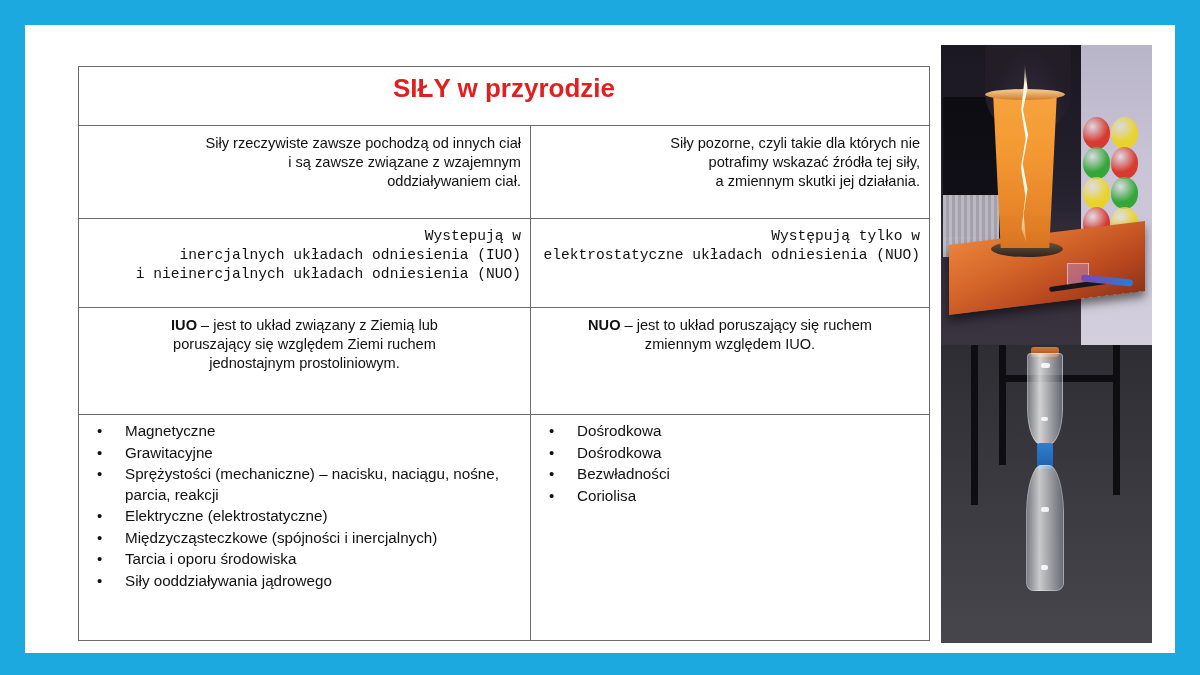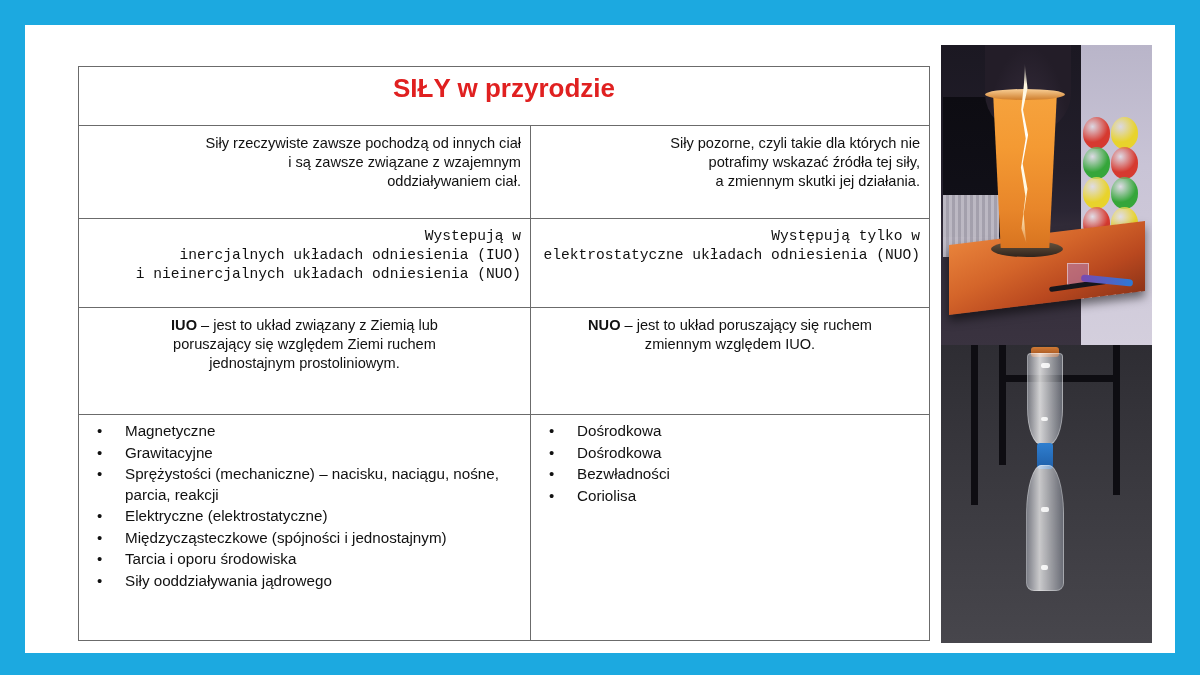--- a/index.html
+++ b/index.html
@@ -300,21 +300,21 @@
           </td>
         </tr>
 
         <tr>
           <td class="row-list">
             <ul class="force-list" id="list-left">
                 <li><span class="bul">•</span><span class="bultxt">Magnetyczne</span></li>
                 <li><span class="bul">•</span><span class="bultxt">Grawitacyjne</span></li>
                 <li><span class="bul">•</span><span class="bultxt">Sprężystości (mechaniczne) – nacisku, naciągu, nośne, parcia, reakcji</span></li>
                 <li><span class="bul">•</span><span class="bultxt">Elektryczne (elektrostatyczne)</span></li>
-                <li><span class="bul">•</span><span class="bultxt">Międzycząsteczkowe (spójności i jednostajnym)</span></li>
+                <li><span class="bul">•</span><span class="bultxt">Międzycząsteczkowe (spójności i inercjalnych)</span></li>
                 <li><span class="bul">•</span><span class="bultxt">Tarcia i oporu środowiska</span></li>
                 <li><span class="bul">•</span><span class="bultxt">Siły ooddziaływania jądrowego</span></li>
               </ul>
           </td>
           <td class="row-list">
             <ul class="force-list" id="list-right">
                 <li><span class="bul">•</span><span class="bultxt">Dośrodkowa</span></li>
                 <li><span class="bul">•</span><span class="bultxt">Dośrodkowa</span></li>
                 <li><span class="bul">•</span><span class="bultxt">Bezwładności</span></li>
                 <li><span class="bul">•</span><span class="bultxt">Coriolisa</span></li>

